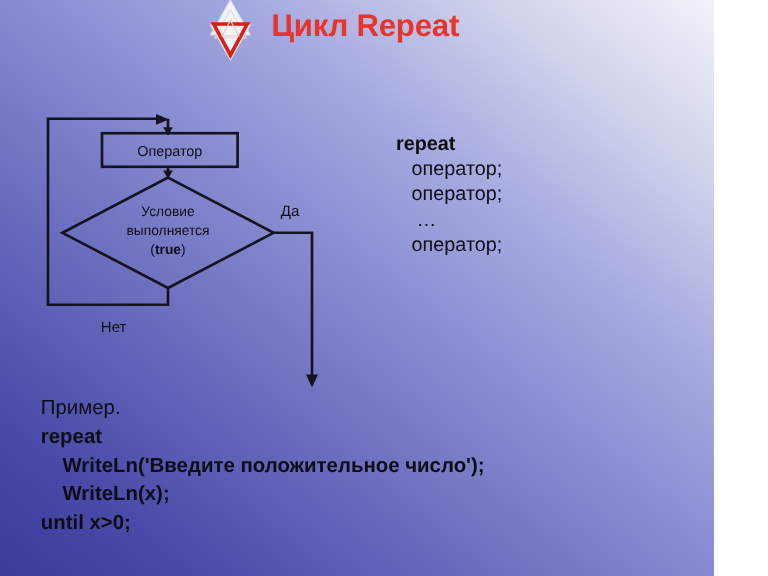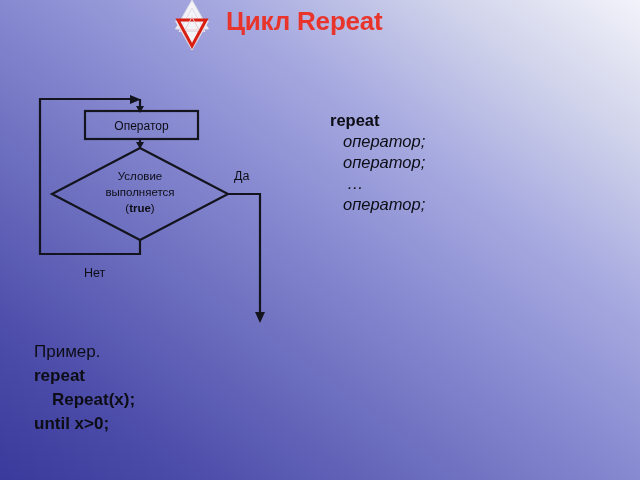--- a/index.html
+++ b/index.html
@@ -8,21 +8,21 @@
   }
   body {
     width: 640px;
     height: 480px;
     overflow: hidden;
     font-family: "Liberation Sans", sans-serif;
   }
 
   #slide {
     position: relative;
-    width: 640px;
+    width: 595px;
     height: 480px;
     overflow: hidden;
     
     background:
       linear-gradient(to top right,
         #3a3a9c 0%,
         #4a4aa8 14%,
         #6b6dbe 34%,
         #8a8dd2 52%,
         #a8abe0 68%,
@@ -94,29 +94,29 @@
   #syntax {
     position: absolute;
     left: 330px;
     top: 110px;
     font-size: 16.5px;
     color: #0d0d16;
     line-height: 21px;
     white-space: nowrap;
   }
   #syntax .kw { font-weight: bold; }
-  #syntax .it { font-style: italic; }
+  #syntax .it { }
   #syntax .ind { padding-left: 13px; }
   #syntax .ind2 { padding-left: 17px; }
 
   
   #example {
     position: absolute;
     left: 34px;
-    top: 340px;
+    top: 328px;
     font-size: 17px;
     color: #0d0d16;
     line-height: 24px;
     white-space: nowrap;
   }
   #example .plain { font-weight: normal; }
   #example .code  { font-weight: bold; }
   #example .ind   { padding-left: 18px; }
 </style>
 </head>
@@ -164,17 +164,18 @@
     <div><span class="kw">repeat</span></div>
     <div class="ind"><span class="it">оператор;</span></div>
     <div class="ind"><span class="it">оператор;</span></div>
     <div class="ind2"><span class="it">…</span></div>
     <div class="ind"><span class="it">оператор;</span></div>
   </div>
 
   <div id="example">
     <div class="plain">Пример.</div>
     <div class="code">repeat</div>
-    <div class="code ind">Repeat(x);</div>
+    <div class="code ind">WriteLn('Введите положительное число');</div>
+    <div class="code ind">WriteLn(x);</div>
     <div class="code">until x&gt;0;</div>
   </div>
 
 </div>
 
 </body></html>

